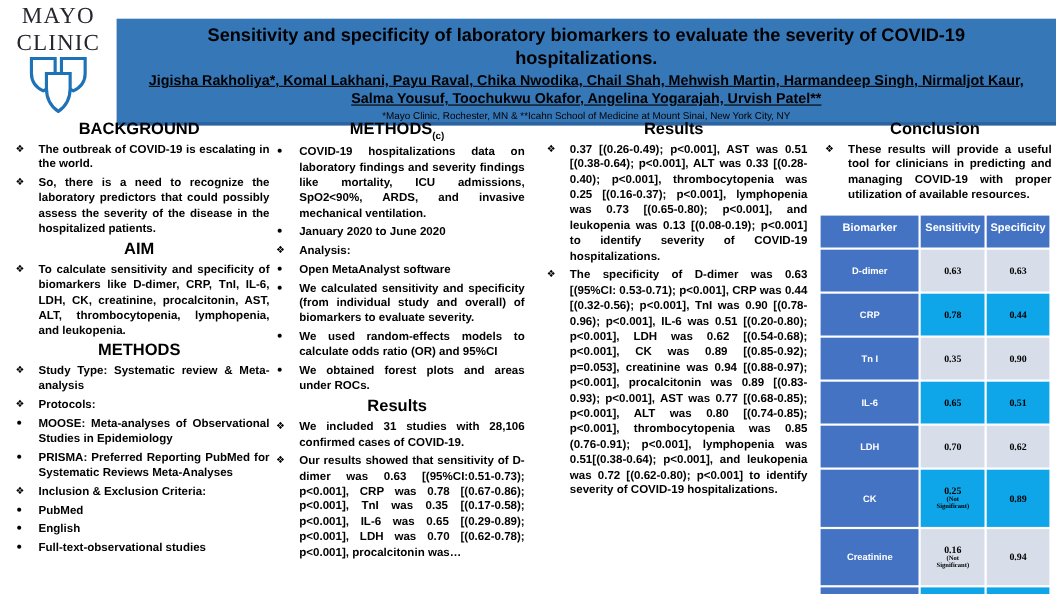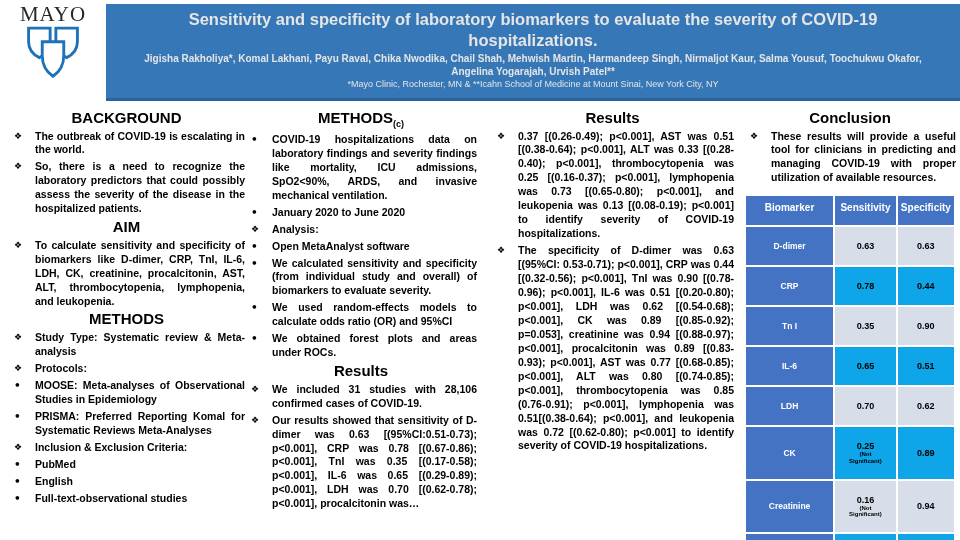--- a/index.html
+++ b/index.html
@@ -7,24 +7,24 @@
               font-family:"Liberation Sans", sans-serif; }
   .poster { position:relative; width:960px; height:540px; background:#fff; }
 
   
   .logo-box { position:absolute; left:0; top:0; width:106px; height:110px; background:#fff;
               text-align:center; }
   .logo-word { font-family:"Liberation Serif", serif; color:#26262e; font-weight:normal;
                font-size:21px; line-height:0.92; letter-spacing:1px; margin-top:5px; }
   .shields { margin-top:2px; }
 
-  .band { position:absolute; left:106px; top:4px; width:854px; height:97px;
-          background:#3677B7; border-bottom:3px solid #2C639F; color:#e5e5e5; text-align:center; }
+  .band { position:absolute; left:106px; top:17px; width:854px; height:97px;
+          background:#3677B7; border-bottom:3px solid #2C639F; color:#000000; text-align:center; }
   .band .title { font-size:16.5px; font-weight:bold; line-height:1.25; padding:5px 55px 0; }
-  .band .authors { font-size:10px; font-weight:bold; line-height:1.3; padding:2px 26px 0; }
+  .band .authors { font-size:13px; font-weight:bold; line-height:1.3; padding:2px 26px 0;text-decoration:underline; }
   .band .affil { font-size:9px; font-weight:normal; padding-top:1px; }
 
   
   .columns { position:absolute; top:108px; left:8px; width:948px; height:430px; display:flex; }
   .col { flex:none; }
   .col1 { width:237px; }
   .col2 { width:232px; margin-right:14px; }
   .col3 { width:243px; margin-right:10px; }
   .col4 { width:212px; }
 
@@ -40,32 +40,33 @@
   .bullet .mk.dot { font-size:10.5px; padding-top:0; }
   .bullet .tx { flex:1; text-align:justify; }
 
   
   table.bio { border-collapse:separate; border-spacing:2px; width:100%; margin-top:9px; }
   table.bio th { background:#4573C4; color:#fff; font-size:10px; font-weight:bold;
                  padding:6px 2px 12px; text-align:center; }
   table.bio td { text-align:center; vertical-align:middle; }
   td.bname { background:#4573C4; color:#fff; font-size:8.5px; font-weight:bold;
              padding:5px 2px; width:44%; }
-  td.bval { font-size:9px; font-weight:bold; color:#000; width:28%; padding:14px; }
+  td.bval { font-size:9px; font-weight:bold; color:#000; width:28%; padding:14px;font-family:Liberation Serif, serif; }
   tr.odd  td.bval { background:#D8DEE9; }
   tr.even td.bval { background:#0ea5e9; }
   .nsnote { display:block; font-size:6px; font-weight:bold; line-height:1.1; }
 </style>
 </head>
 <body>
 
 <div class="poster">
 
   <div class="logo-box">
     <div class="logo-word">MAYO</div>
+    <div class="logo-word">CLINIC</div>
     <svg class="shields" width="72" height="56" viewBox="0 0 100 78">
       <g fill="#ffffff" stroke="#1D72B8" stroke-width="4">
         <path d="M16 3 H46 V22 Q46 37 31 44 Q16 37 16 22 Z"></path>
         <path d="M54 3 H84 V22 Q84 37 69 44 Q54 37 54 22 Z"></path>
         <path d="M35 22 H65 V41 Q65 60 50 70 Q35 60 35 41 Z"></path>
       </g>
     </svg>
   </div>
 
   <div class="band">
@@ -104,21 +105,21 @@
           <div class="bullet">
             <span class="mk">❖</span>
             <span class="tx">Protocols:</span>
           </div>
           <div class="bullet">
             <span class="mk dot">•</span>
             <span class="tx">MOOSE: Meta-analyses of Observational Studies in Epidemiology</span>
           </div>
           <div class="bullet">
             <span class="mk dot">•</span>
-            <span class="tx">PRISMA: Preferred Reporting Komal for Systematic Reviews Meta-Analyses</span>
+            <span class="tx">PRISMA: Preferred Reporting PubMed for Systematic Reviews Meta-Analyses</span>
           </div>
           <div class="bullet">
             <span class="mk">❖</span>
             <span class="tx">Inclusion &amp; Exclusion Criteria:</span>
           </div>
           <div class="bullet">
             <span class="mk dot">•</span>
             <span class="tx">PubMed</span>
           </div>
           <div class="bullet">

